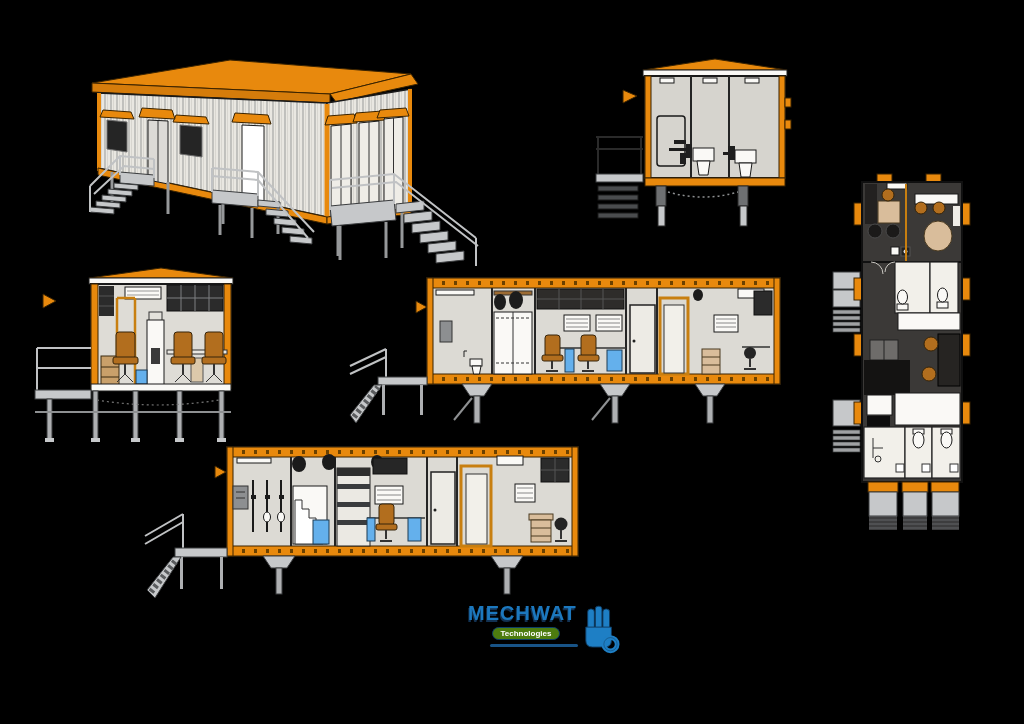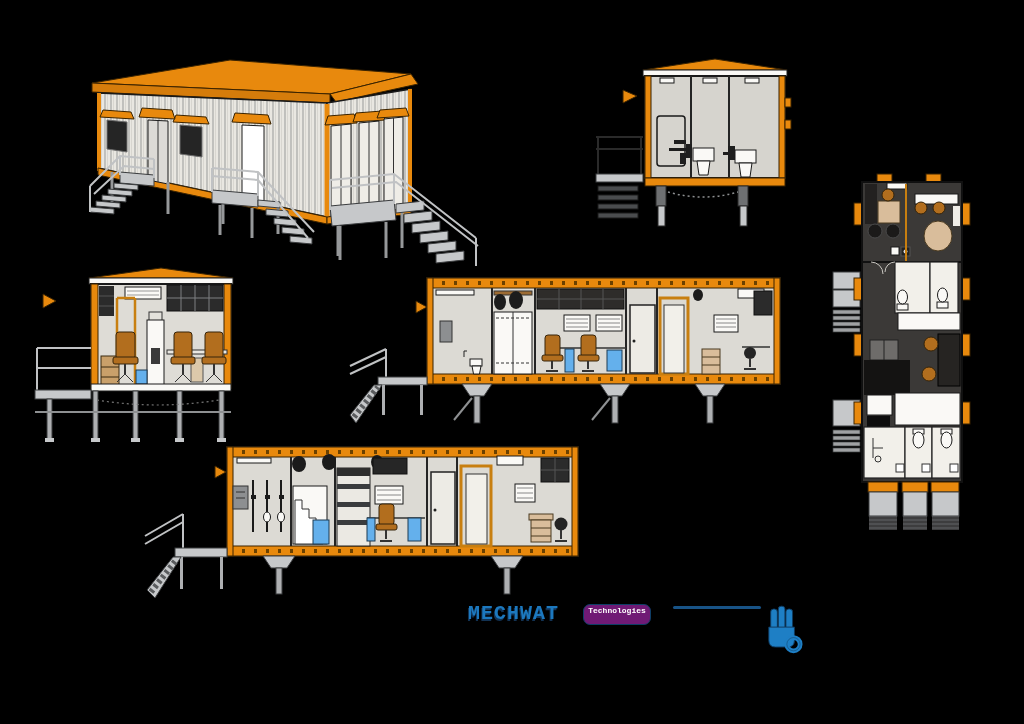--- a/index.html
+++ b/index.html
@@ -18,24 +18,24 @@
   .blue{fill:#64B0EC;stroke:#1C3A52;stroke-width:1;}
   .tan {fill:#D9BD9B;stroke:#4A3A20;stroke-width:1;}
   .pline{stroke:#242424;stroke-width:2;}
   .rail{stroke:#C0C2C4;stroke-width:2;fill:none;}
   .thin{stroke:#333;stroke-width:1;fill:none;}
   .tick{stroke:#6B4100;stroke-width:4;stroke-dasharray:3 9;fill:none;}
   .leg {stroke:#96989A;stroke-width:3;}
 
   
   .logo{position:absolute;left:468px;top:602px;display:flex;align-items:flex-start;}
-  .logo-col{display:flex;flex-direction:row;font-family:Liberation Mono, monospace;}
+  .logo-col{display:flex;flex-direction:column;}
   .logo-name{font-weight:bold;font-size:20px;letter-spacing:1px;color:#1C78BE;
              text-shadow:-1px 2px 0 #123253,-2px 3px 3px rgba(0,0,0,.55);}
-  .logo-pill{background:#701a75;border:1px solid #0E3E66;border-radius:7px;
+  .logo-pill{background:#4d7c0f;border:1px solid #0E3E66;border-radius:7px;
              color:#fff;font-size:8px;font-weight:bold;padding:1px 0;width:66px;
              text-align:center;margin:2px 0 0 24px;}
   .logo-bar{height:3px;width:88px;background:#1B5C95;border-radius:2px;
             margin:4px 0 0 22px;opacity:.9;}
   .logo-hand{margin-left:4px;margin-top:2px;}
 </style>
 </head>
 <body>
 
 <div class="view" style="left:80px;top:20px;width:420px;height:250px">

